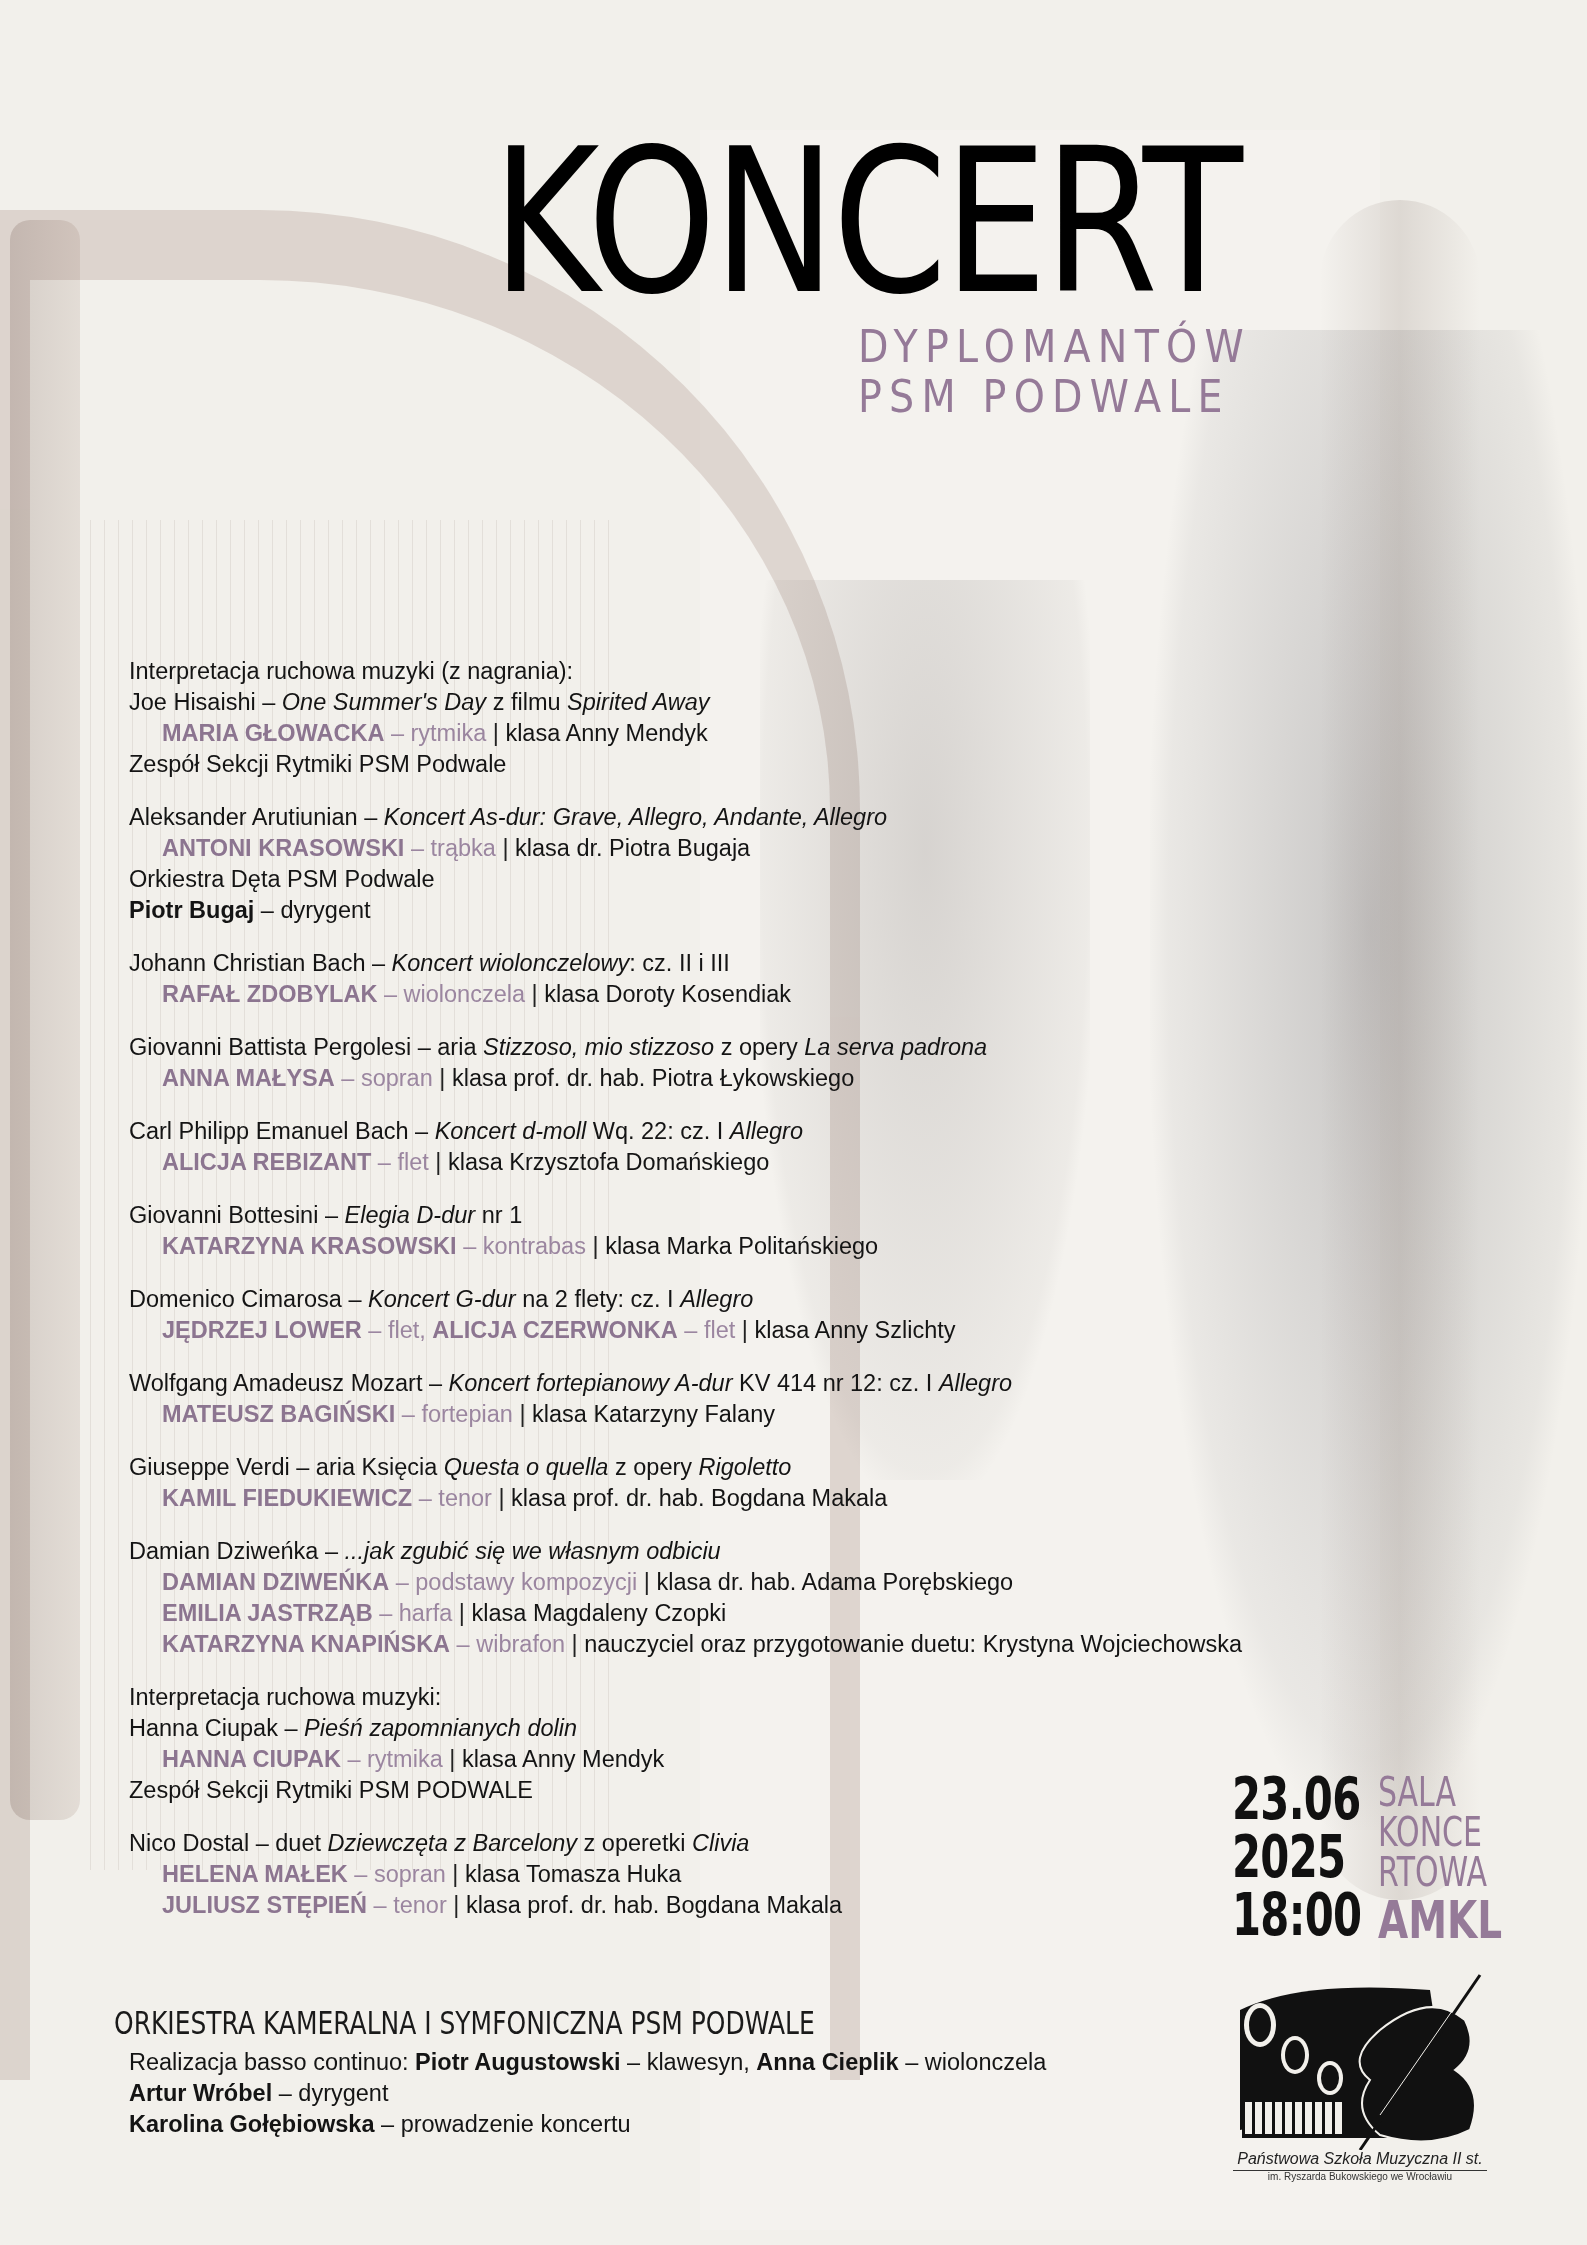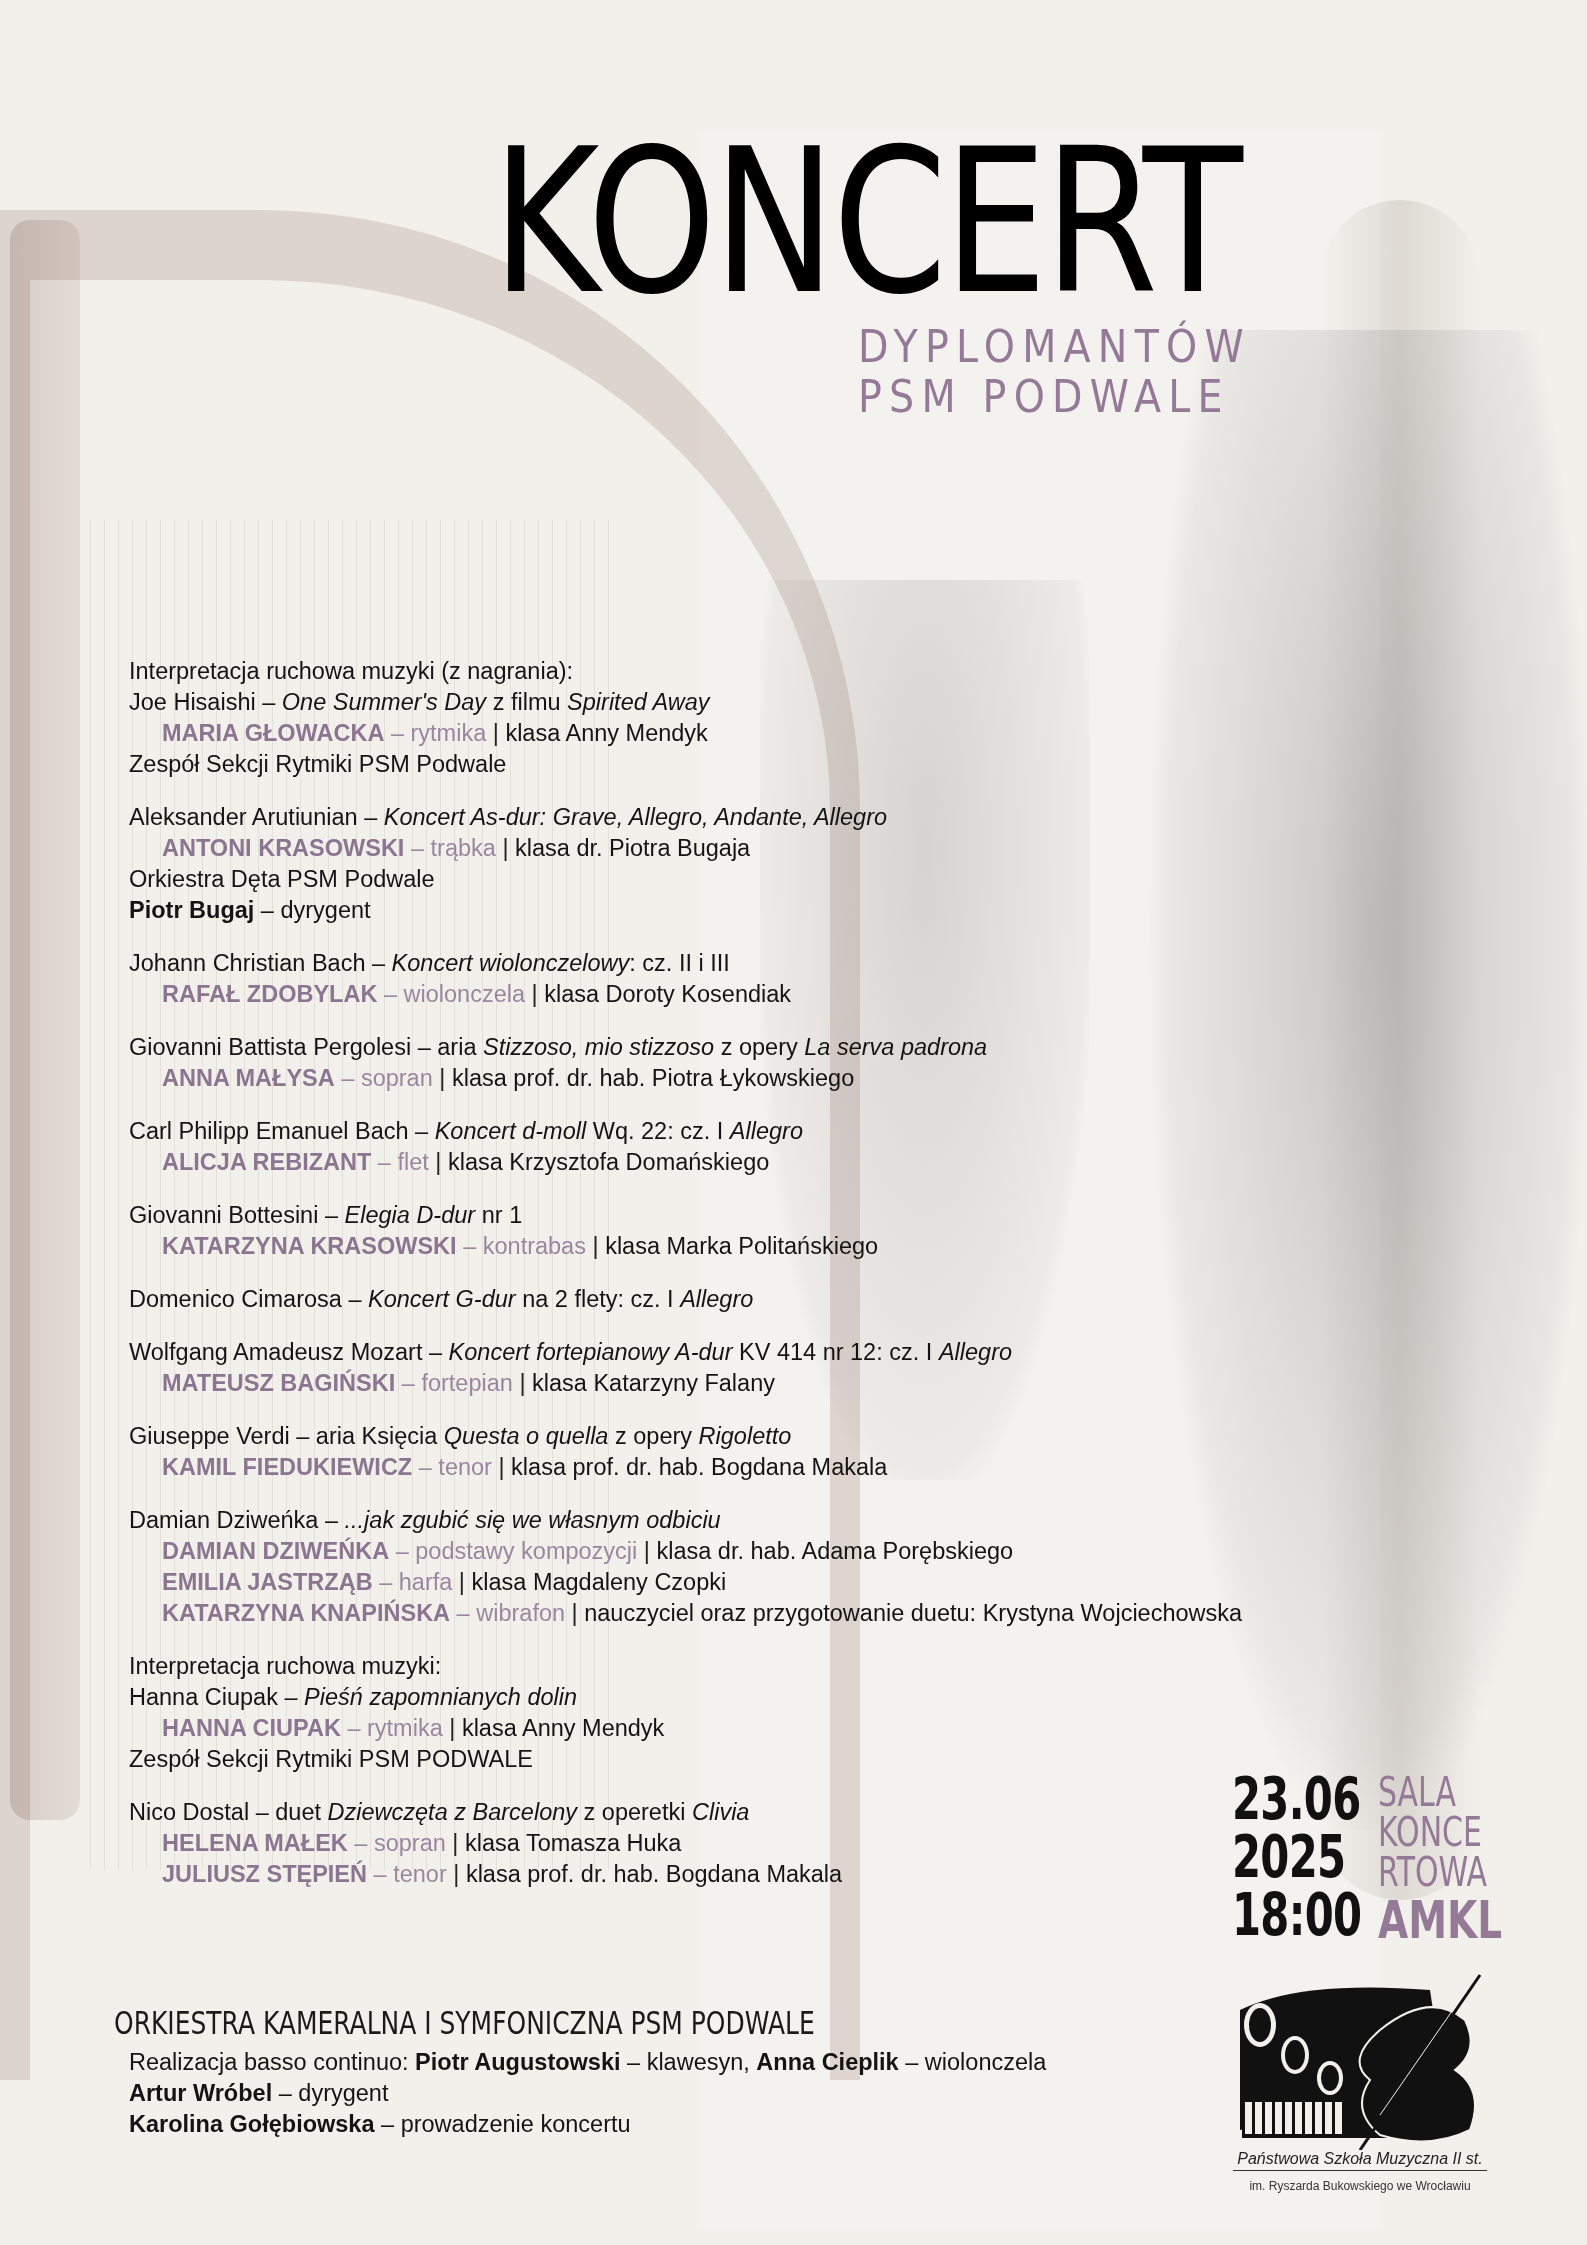--- a/index.html
+++ b/index.html
@@ -106,21 +106,21 @@
 
   
   .logo {
     position:absolute; left:1230px; top:1970px; width:260px; height:180px;
   }
   .logo-caption {
     position:absolute; left:1205px; top:2150px; width:310px; text-align:center;
     font-size:15px; color:#222;
   }
   .logo-caption .l1 { border-bottom:1.5px solid #333; display:inline-block; padding:0 4px 2px; font-size:16px;font-style:italic; }
-  .logo-caption .l2 { font-size:12px; margin-top:8px; color:#333; }
+  .logo-caption .l2 { font-size:10px; margin-top:0; color:#333; }
 </style>
 </head>
 <body>
 
 <div class="bg-layer">
   <div class="door"></div>
   <div class="harp"></div>
   <div class="harp-col"></div>
   <div class="strings"></div>
   <div class="person-mid"></div>
@@ -161,20 +161,21 @@
     <div class="block">
       <div class="line"><span>Carl Philipp Emanuel Bach – </span><span class="it">Koncert d-moll</span><span> Wq. 22: cz. I </span><span class="it">Allegro</span></div>
       <div class="perf"><span class="name">ALICJA REBIZANT</span><span class="instr"> – flet</span><span class="sep"> | </span><span>klasa Krzysztofa Domańskiego</span></div>
     </div>
     <div class="block">
       <div class="line"><span>Giovanni Bottesini – </span><span class="it">Elegia D-dur</span><span> nr 1</span></div>
       <div class="perf"><span class="name">KATARZYNA KRASOWSKI</span><span class="instr"> – kontrabas</span><span class="sep"> | </span><span>klasa Marka Politańskiego</span></div>
     </div>
     <div class="block">
       <div class="line"><span>Domenico Cimarosa – </span><span class="it">Koncert G-dur</span><span> na 2 flety: cz. I </span><span class="it">Allegro</span></div>
+      <div class="perf"><span class="name">JĘDRZEJ LOWER</span><span class="instr"> – flet</span><span class="instr">, </span><span class="name">ALICJA CZERWONKA</span><span class="instr"> – flet</span><span class="sep"> | </span><span>klasa Anny Szlichty</span></div>
     </div>
     <div class="block">
       <div class="line"><span>Wolfgang Amadeusz Mozart – </span><span class="it">Koncert fortepianowy A-dur</span><span> KV 414 nr 12: cz. I </span><span class="it">Allegro</span></div>
       <div class="perf"><span class="name">MATEUSZ BAGIŃSKI</span><span class="instr"> – fortepian</span><span class="sep"> | </span><span>klasa Katarzyny Falany</span></div>
     </div>
     <div class="block">
       <div class="line"><span>Giuseppe Verdi – </span><span>aria Księcia </span><span class="it">Questa o quella</span><span> z opery </span><span class="it">Rigoletto</span></div>
       <div class="perf"><span class="name">KAMIL FIEDUKIEWICZ</span><span class="instr"> – tenor</span><span class="sep"> | </span><span>klasa prof. dr. hab. Bogdana Makala</span></div>
     </div>
     <div class="block">

